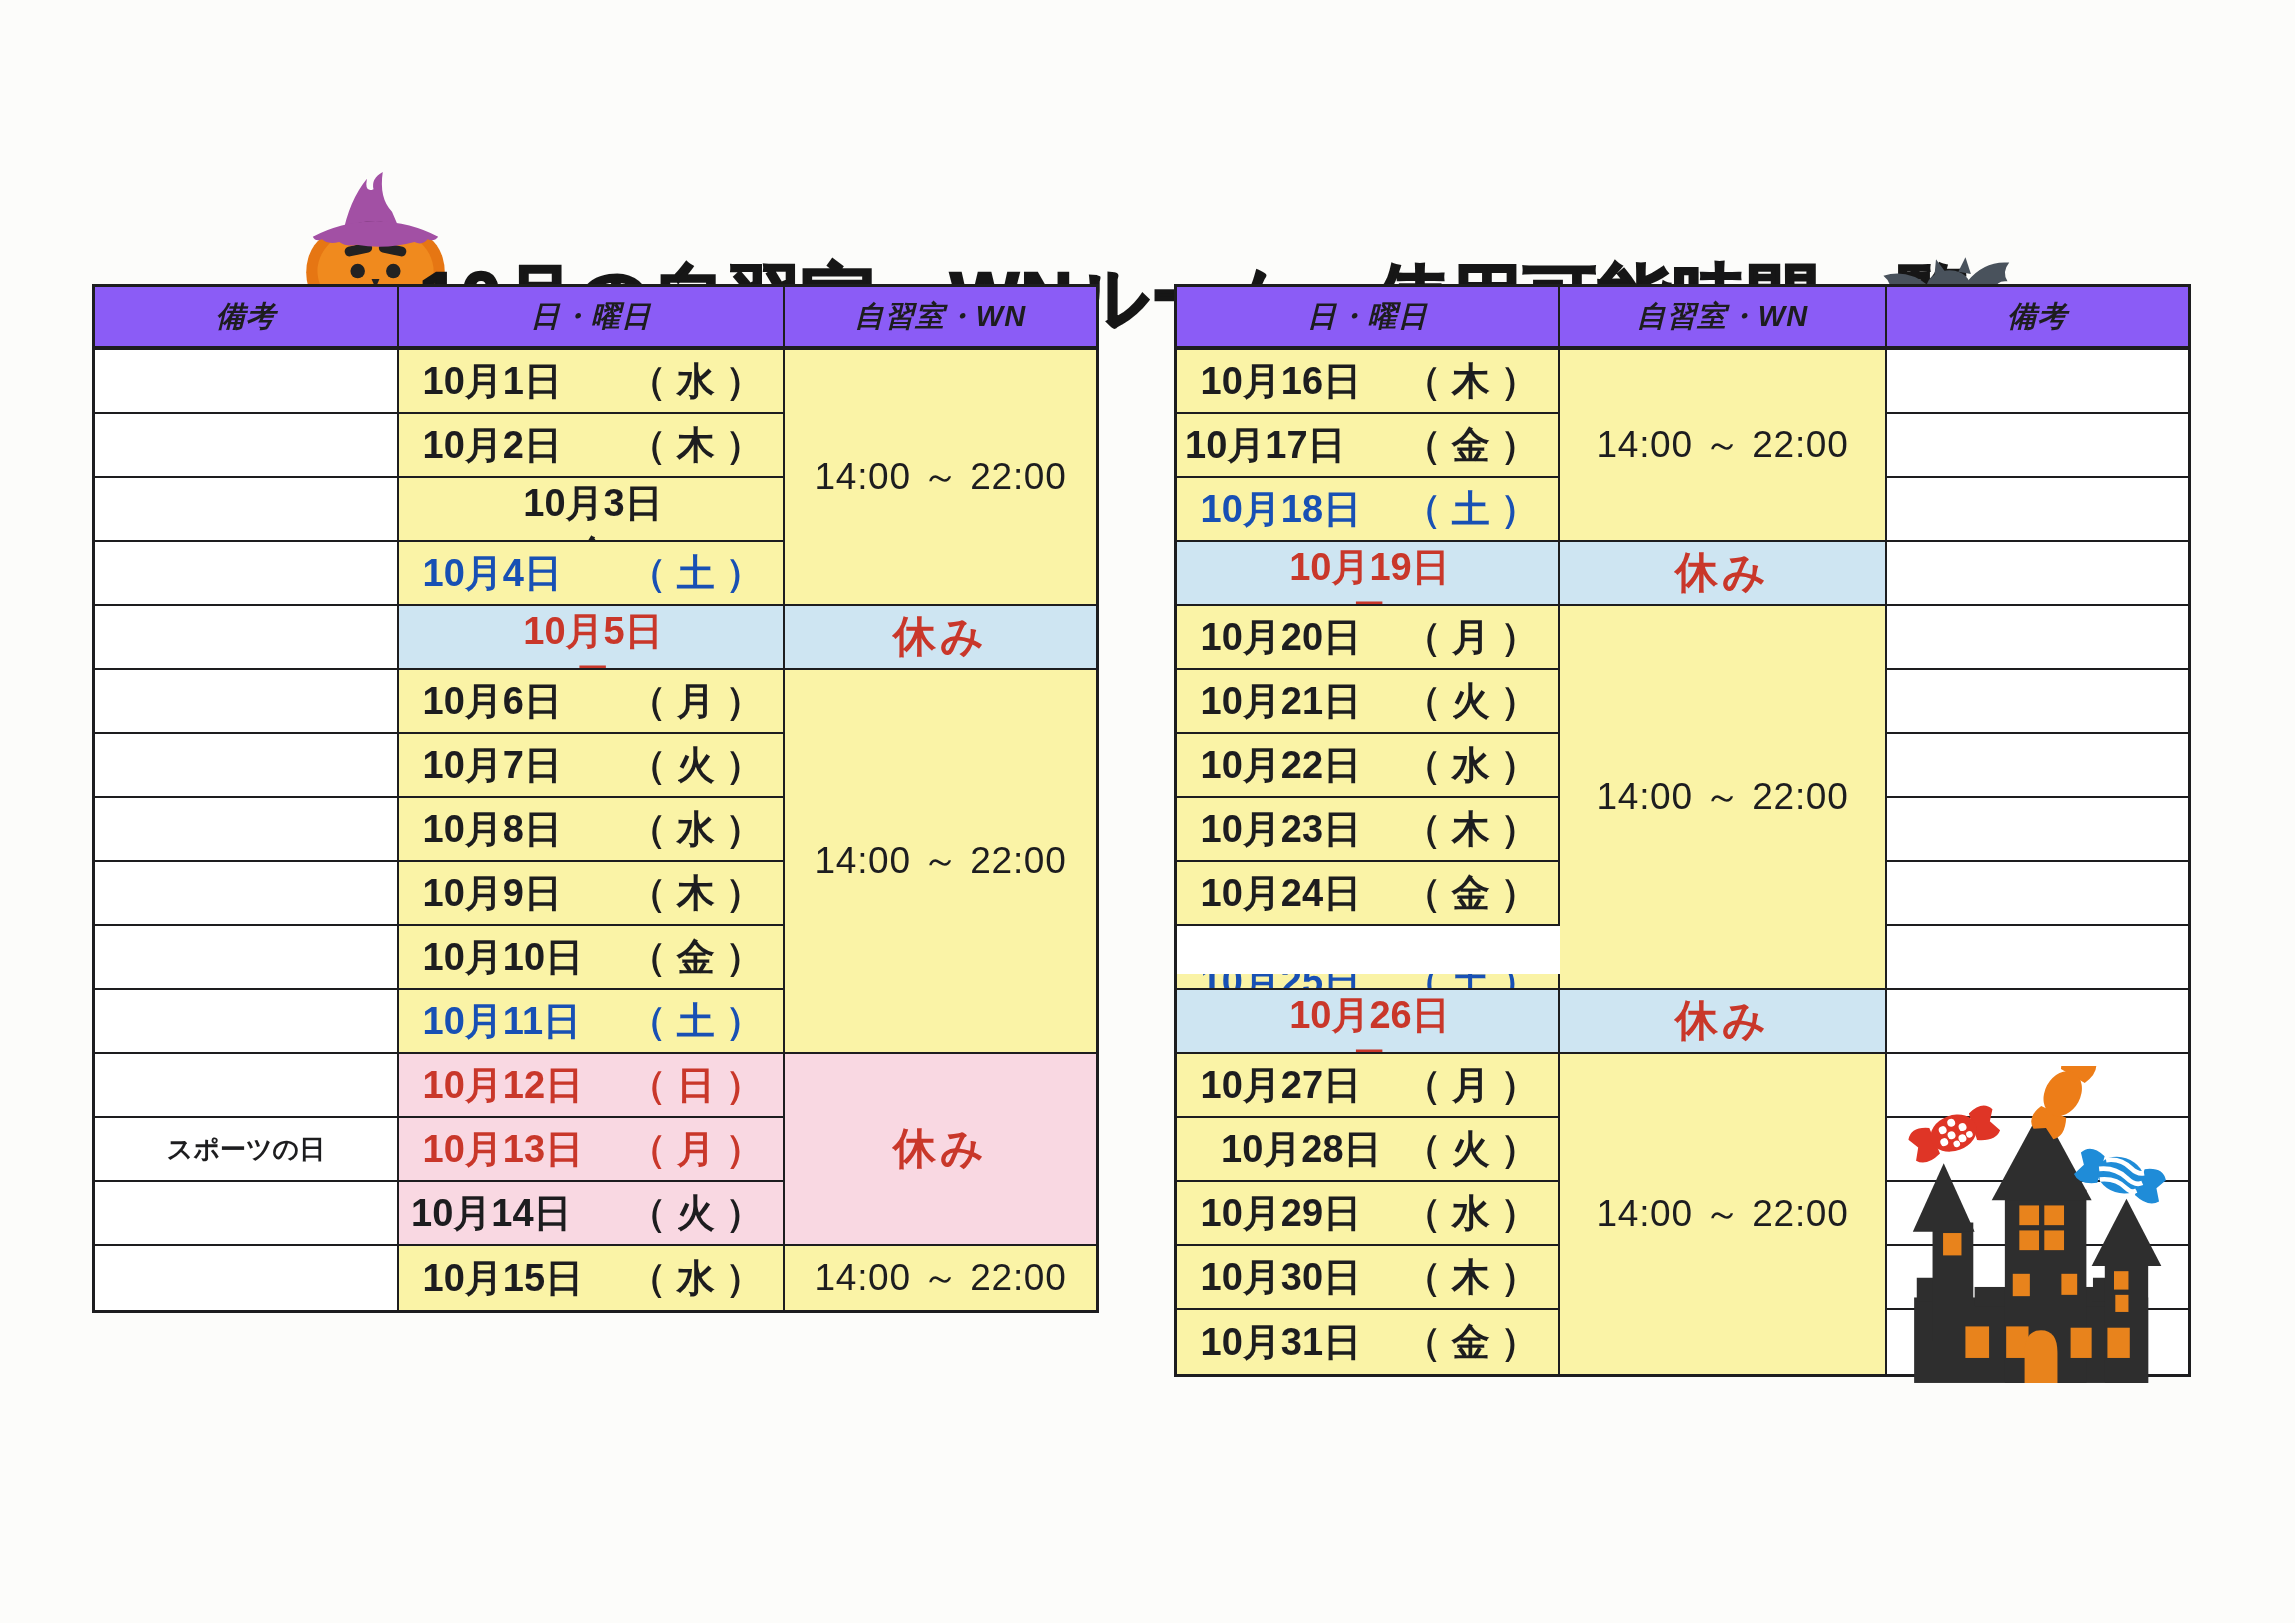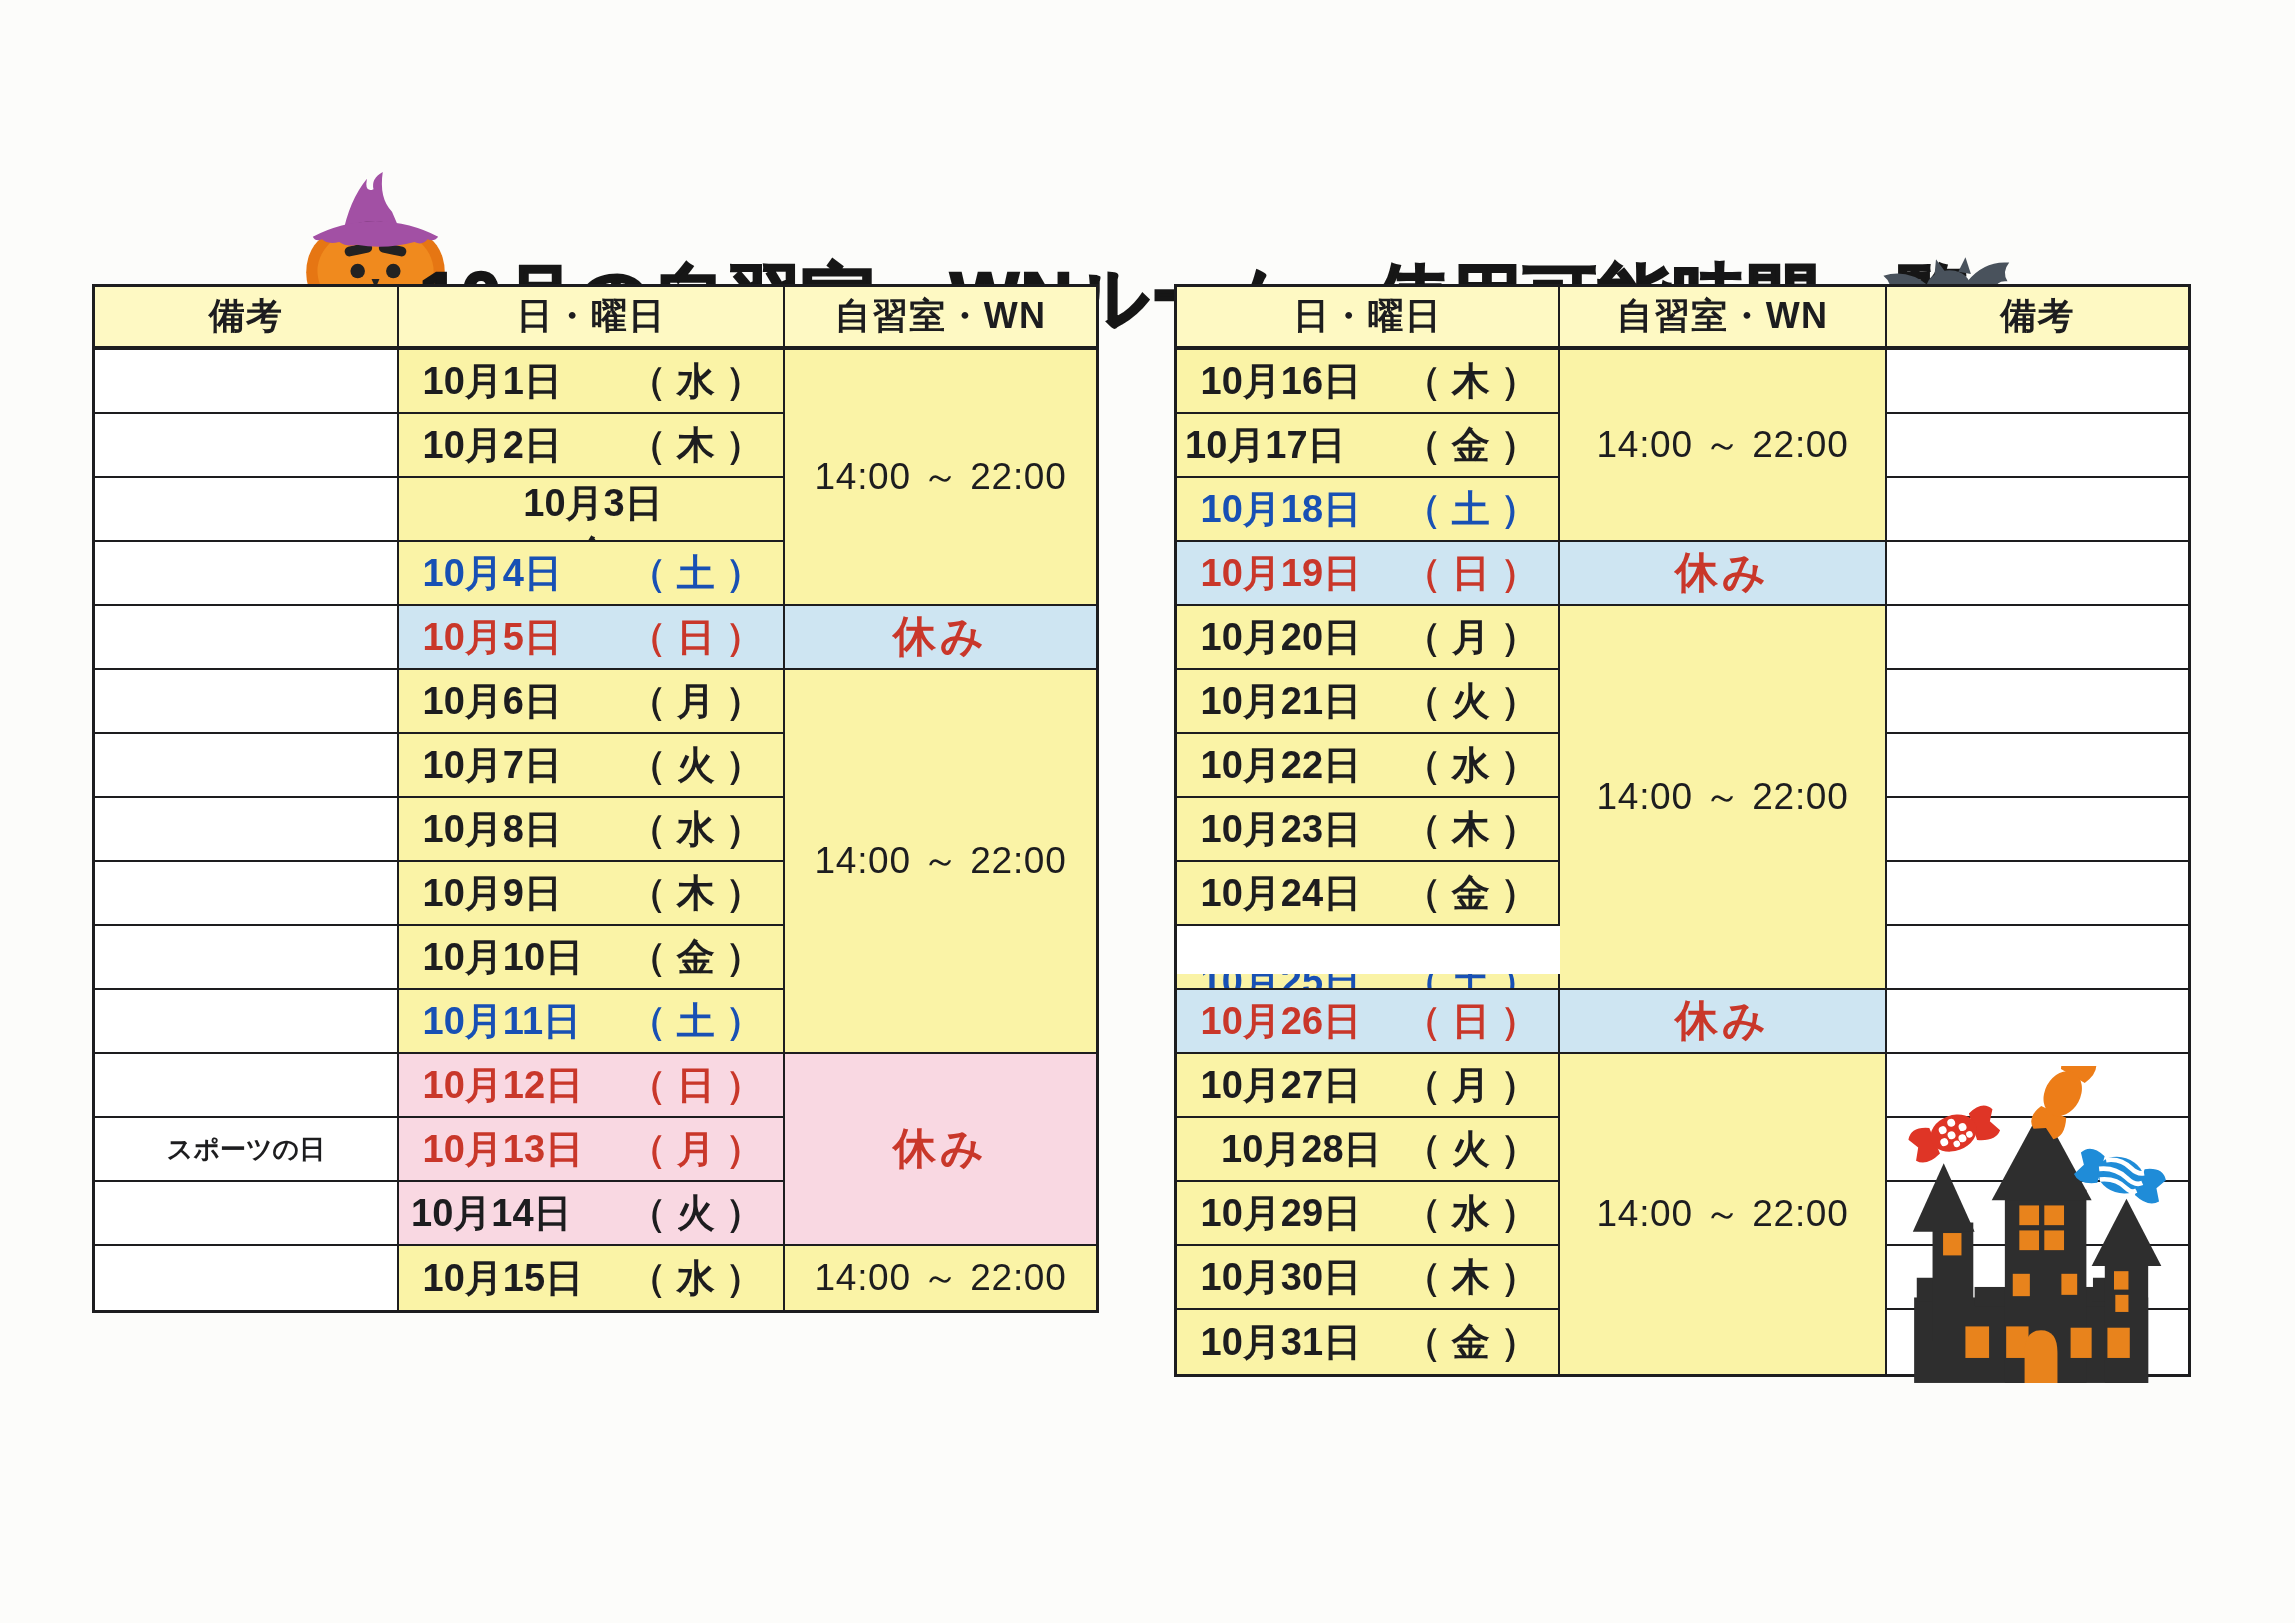--- a/index.html
+++ b/index.html
@@ -50,36 +50,37 @@
   .cell{
     box-sizing:border-box;
     border-right:2.6px solid var(--border,#1d1d1f);
     border-bottom:2.6px solid var(--border,#1d1d1f);
     display:flex;align-items:center;justify-content:center;
     overflow:hidden;
   }
   .cell.last-col{border-right:none;}
   .cell.last-row{border-bottom:none;}
   .header-cell{
-    background:#fef9c3;
+    background:#8b5cf6;
     font-weight:bold;
-    font-size:36px;
+    font-size:29px;
     border-bottom-width:4.6px;
     letter-spacing:1.3px;
+    font-style:italic;
   }
   .remark-cell{background:#ffffff;font-size:26px;font-weight:bold;}
   .date-cell{
     justify-content:space-between;
     padding:0 19.6px 0 23.6px;
     font-size:38px;font-weight:bold;
   }
   .time-label{font-size:37px;letter-spacing:0.7px;font-weight:normal;}
   .closed-label{font-size:43px;font-weight:bold;letter-spacing:3.9px;}
   .c-open{background:var(--open-cell,#faf3a6);}
-  .c-sun{background:var(--closed-sunday-cell,#cee5f2);}
+  .c-sun{background:var(--closed-sunday-cell,#cee5f2);flex-direction:column;}
   .c-hol{background:var(--closed-holiday-cell,#f9d8e2);}
   .t-red{color:var(--sunday-text,#c9372a);}
   .t-blue{color:var(--saturday-text,#1850b4);}
   .t-black{color:var(--default-text,#1d1d1f);}
 </style>
 </head>
 <body>
 
 <div class="page">
 

